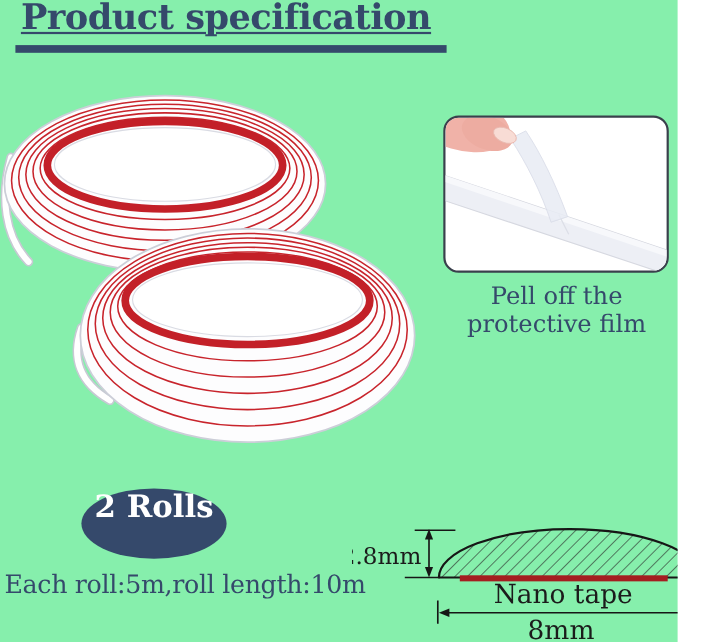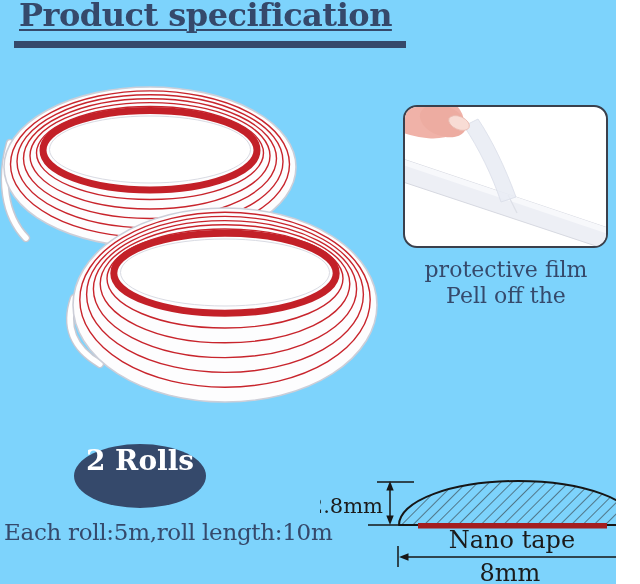--- a/index.html
+++ b/index.html
@@ -1,17 +1,17 @@
 <!DOCTYPE html>
 <html><head>
 <meta charset="utf-8">
 <style>
   html,body{margin:0;padding:0;background:#ffffff;}
   .canvas{
-    position:relative;width:616px;height:584px;background:#7dd3fc;overflow:hidden;
+    position:relative;width:616px;height:584px;background:#86efac;overflow:hidden;
     font-family:"DejaVu Serif","Liberation Serif",serif;color:#35496b;
   }
   
   .page-title{
     position:absolute;left:19px;top:-4px;margin:0;
     font-size:32px;font-weight:bold;letter-spacing:-0.5px;white-space:nowrap;
     color:#35496b;text-decoration:underline;text-decoration-thickness:2px;text-underline-offset:3px;
   }
   .title-bar{position:absolute;left:14px;top:41px;width:392px;height:7px;background:#35496b;}
   
@@ -95,22 +95,22 @@
 
       <g>
         <ellipse cx="12" cy="4" rx="48" ry="25" transform="rotate(16 12 4)" fill="#f0b2a8"></ellipse>
         <ellipse cx="38" cy="14" rx="24" ry="15" transform="rotate(20 38 14)" fill="#edaca1"></ellipse>
         <ellipse cx="54" cy="16" rx="11" ry="6.5" transform="rotate(24 54 16)" fill="#f8dcd5" stroke="#e9b9af" stroke-width="0.8"></ellipse>
       </g>
     </svg>
   </div>
 
   <div class="peel-caption">
+    <div>Pell off the</div>
     <div>protective film</div>
-    <div>Pell off the</div>
   </div>
 
   <div class="badge">
     <span>2 Rolls</span>
   </div>
 
   <div class="note">Each roll:5m,roll length:10m</div>
 
   <svg class="diagram" width="320" height="114" viewBox="0 0 320 114">
     <defs>

